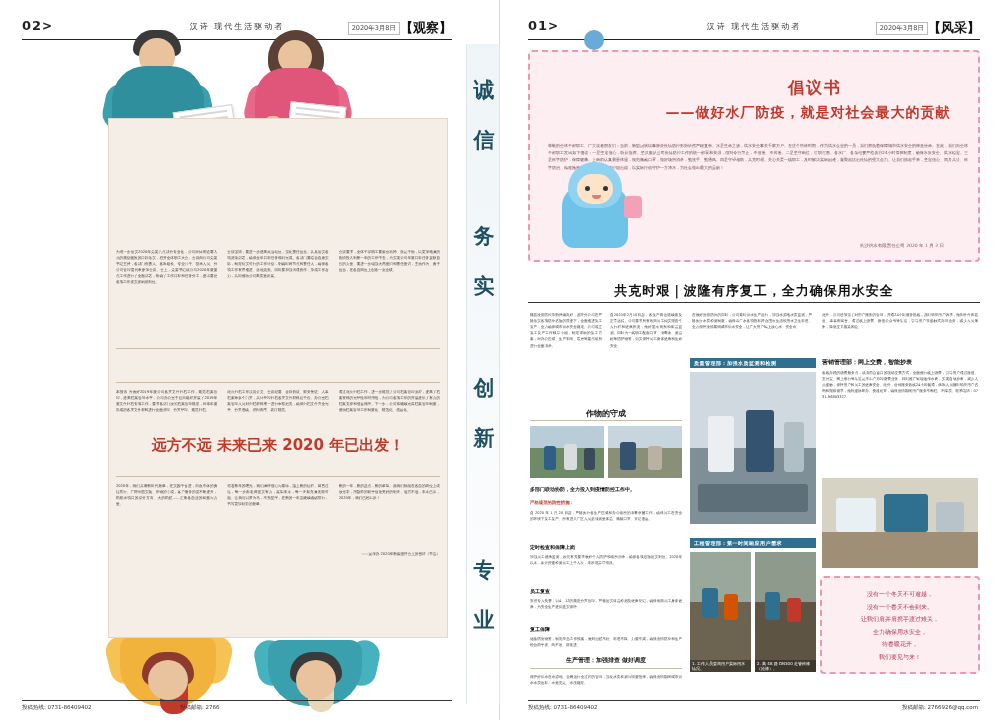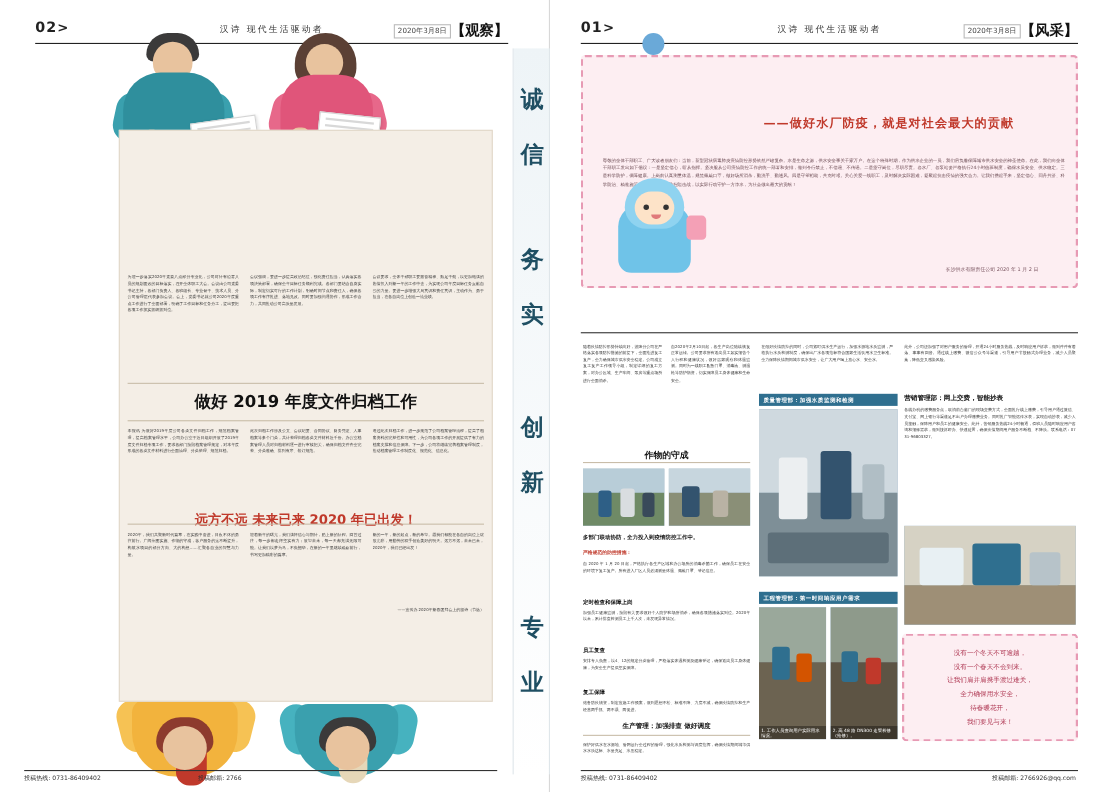--- a/index.html
+++ b/index.html
@@ -121,21 +121,21 @@
   .callout {
     position:absolute; left:528px; top:50px; width:452px; height:212px;
     background:#fdeef2; border:2px dashed #e79ab4; border-radius:4px;
   }
   .callout-title {
     position:absolute; left:660px; top:78px; width:310px; text-align:center;
     color:#c0392b; font-size:16px; font-weight:bold; letter-spacing:2px;
   }
   .callout-sub {
     position:absolute; left:640px; top:104px; width:336px; text-align:center;
-    color:#c0392b; font-size:11px; font-weight:bold; letter-spacing:1px;
+    color:#c0392b; font-size:14px; font-weight:bold; letter-spacing:1px;
   }
   .callout-body {
     position:absolute; left:548px; top:142px; width:420px; height:100px;
     font-size:4px; line-height:1.8; color:#6b4a52; text-align:justify; word-break:break-all;
     overflow:hidden;
   }
   .sign {
     position:absolute; right:34px; bottom:10px; font-size:4.5px; color:#7a5560; text-align:right; line-height:1.7;
   }
 
@@ -185,21 +185,21 @@
 </style>
 </head>
 <body>
 
 <div class="page">
 
   <div class="sheet left"></div>
   <div class="sheet right"></div>
   <div class="divider"></div>
 
-  <div class="masthead" style="left:32px; width:430px;">
+  <div class="masthead" style="left:22px; width:430px;">
     <div class="folio">
       <span>02</span><span class="arrow">&gt;</span>
     </div>
     <div class="mh-center">汉诗 现代生活驱动者</div>
     <div class="mh-date">2020年3月8日</div>
     <div class="mh-section">【观察】</div>
     <div class="mh-line"></div>
   </div>
 
   <div>
@@ -271,30 +271,29 @@
   <div class="lcard"></div>
 
 
   <div class="cols3" style="top:250px; height:92px;">
     <div class="col microtext">为迎一步落实2020年党委八点部分专业化，公司对待有迫赛入员的规划面效的目标落实，召开全体职工大会。会议由公司党委书记主持，各部门负责人、各班组长、专业骨干、技术人员、分公司管理层代表参加会议。会上，党委书记就公司2020年度重点工作进行了全面部署，明确了工作目标和任务分工，提出要把各项工作抓实抓细抓到位。</div>
     <div class="col microtext">会议强调，要进一步提高政治站位，强化责任担当，认真落实各项决策部署，确保全年目标任务顺利完成。各部门要结合自身实际，制定切实可行的工作计划，明确时间节点和责任人，确保各项工作有序推进、落地见效。同时要加强沟通协作，形成工作合力，共同推动公司高质量发展。</div>
     <div class="col microtext">会议要求，全体干部职工要振奋精神、鼓足干劲，以更加饱满的热情投入到新一年的工作中去，为实现公司年度目标任务贡献自己的力量。要进一步增强大局意识和责任意识，主动作为、勇于担当，在各自岗位上创造一流业绩。</div>
   </div>
 
   <div class="rule" style="left:116px; top:348px; width:324px;"></div>
-  <div class="sub-head sec-title-lg" style="left:116px; top:356px; width:324px;">做好 2019 年度文件归档工作</div>
   <div class="rule" style="left:116px; top:382px; width:324px;"></div>
 
   <div class="cols3" style="top:390px; height:62px;">
     <div class="col microtext">本报讯 为做好2019年度公司各类文件归档工作，规范档案管理，提高档案管理水平，公司办公室于近日组织开展了2019年度文件归档专项工作，要求各部门按照档案管理规定，对本年度形成的各类文件材料进行全面清理、分类整理、规范归档。</div>
     <div class="col microtext">此次归档工作涉及公文、会议纪要、合同协议、财务凭证、人事档案等多个门类，共计整理归档各类文件材料近千份。办公室档案管理人员对归档材料逐一进行审核把关，确保归档文件齐全完整、分类准确、排列有序、装订规范。</div>
     <div class="col microtext">通过此次归档工作，进一步规范了公司档案管理流程，提高了档案资料的完整性和可用性，为公司各项工作的开展提供了有力的档案支撑和信息保障。下一步，公司将继续完善档案管理制度，推动档案管理工作制度化、规范化、信息化。</div>
   </div>
 
-  <div class="sub-head" style="left:116px; top:464px; width:324px; font-size:12px; color:#c0392b;">远方不远 未来已来 2020 年已出发！</div>
+  <div class="sub-head" style="left:116px; top:436px; width:324px; font-size:15px; color:#c0392b;">远方不远 未来已来 2020 年已出发！</div>
   <div class="rule" style="left:116px; top:476px; width:324px;"></div>
 
   <div class="cols3" style="top:484px; height:66px;">
     <div class="col microtext">2020年，我们共聚新时代篇章，在实践中奋进，日夜不休的勇往前行。广阔蓝图实施、作物的守成，客户服务的这不断提升，构筑水项目的部分方向、大的构想……汇聚各自业的智慧与力量。</div>
     <div class="col microtext">迎着新年的曙光，我们满怀信心与期待，踏上新的征程。回首过往，每一步都走得坚实有力；展望未来，每一天都充满无限可能。让我们以梦为马，不负韶华，在新的一年里继续砥砺前行，书写更加精彩的篇章。</div>
     <div class="col microtext">新的一年，新的起点，新的希望。愿我们都能在各自的岗位上绽放光彩，用勤劳的双手创造美好的明天。远方不远，未来已来，2020年，我们已经出发！</div>
   </div>
   <div class="microtext" style="position:absolute; left:330px; top:552px; width:110px; text-align:right;">——宣传办 2020年新春团拜会上的留诗（节选）</div>
 
   <div class="vbanner">
@@ -319,33 +318,35 @@
   </div>
 
   <div class="virus v1"></div>
   <div class="virus v2"></div>
   <div class="virus v3"></div>
 
   <div class="callout">
     <div class="sign">长沙供水有限责任公司
 2020 年 1 月 2 日</div>
   </div>
+  <div class="callout-title">倡议书</div>
   <div class="callout-sub">——做好水厂防疫，就是对社会最大的贡献</div>
   <div class="callout-body">尊敬的全体干部职工、广大读者朋友们：当前，新型冠状病毒肺炎疫情防控形势依然严峻复杂。水是生命之源，供水安全事关千家万户。在这个特殊时期，作为供水企业的一员，我们肩负着保障城市供水安全的神圣使命。在此，我们向全体干部职工发出如下倡议：一是坚定信心，听从指挥。坚决服从公司疫情防控工作的统一部署和安排，做到令行禁止，不信谣、不传谣。二是坚守岗位，尽职尽责。各水厂、各泵站要严格执行24小时值班制度，确保水质安全、供水稳定。三是科学防护，保障健康。上岗前认真测量体温，规范佩戴口罩，做好场所消杀，勤洗手、勤通风。四是守望相助，共克时艰。关心关爱一线职工，及时解决实际困难，凝聚起抗击疫情的强大合力。让我们携起手来，坚定信心、同舟共济、科学防治、精准施策，坚决打赢疫情防控阻击战，以实际行动守护一方净水，为社会做出最大的贡献！</div>
 
   <div class="mascot">
     <div class="m-suit"></div>
     <div class="m-hood"></div>
     <div class="m-face"></div>
     <div class="m-eye l"></div>
     <div class="m-eye r"></div>
     <div class="m-mouth"></div>
     <div class="m-spray"></div>
   </div>
 
+  <div class="rtitle">共克时艰｜波隆有序复工，全力确保用水安全</div>
   <div class="rtitle-rule"></div>
 
   <div class="rcol" style="left:530px; top:312px; width:72px; height:210px;">随着疫情防控形势持续向好，波隆分公司在严格落实各项防控措施的前提下，全面推进复工复产，全力确保城市供水安全稳定。公司成立复工复产工作领导小组，制定详细的复工方案，对办公区域、生产车间、泵房等重点场所进行全面消杀。</div>
   <div class="rcol" style="left:610px; top:312px; width:72px; height:210px;">自2020年2月10日起，各生产岗位陆续恢复正常运转。公司要求所有返岗员工如实报告个人行程和健康状况，做好居家观察和体温监测。同时为一线职工配备口罩、消毒液、测温枪等防护物资，切实保障员工身体健康和生命安全。</div>
   <div class="rcol" style="left:692px; top:312px; width:120px; height:42px;">在做好疫情防控的同时，公司紧盯供水生产运行，加强水源地水质监测，严格执行水质检测制度，确保出厂水各项指标符合国家生活饮用水卫生标准。全力保障疫情期间城市供水安全，让广大用户喝上放心水、安全水。</div>
   <div class="rcol" style="left:822px; top:312px; width:156px; height:42px;">此外，公司还加强了对用户服务的管理，开通24小时服务热线，及时响应用户诉求，做到件件有着落、事事有回音。通过线上缴费、微信公众号等渠道，引导用户非接触式办理业务，减少人员聚集，降低交叉感染风险。</div>
 
   <div style="position:absolute; left:530px; top:408px; width:152px; text-align:center; font-size:8px; font-weight:bold; color:#111;">作物的守成</div>
   <div class="rule" style="left:530px; top:420px; width:152px;"></div>
 

